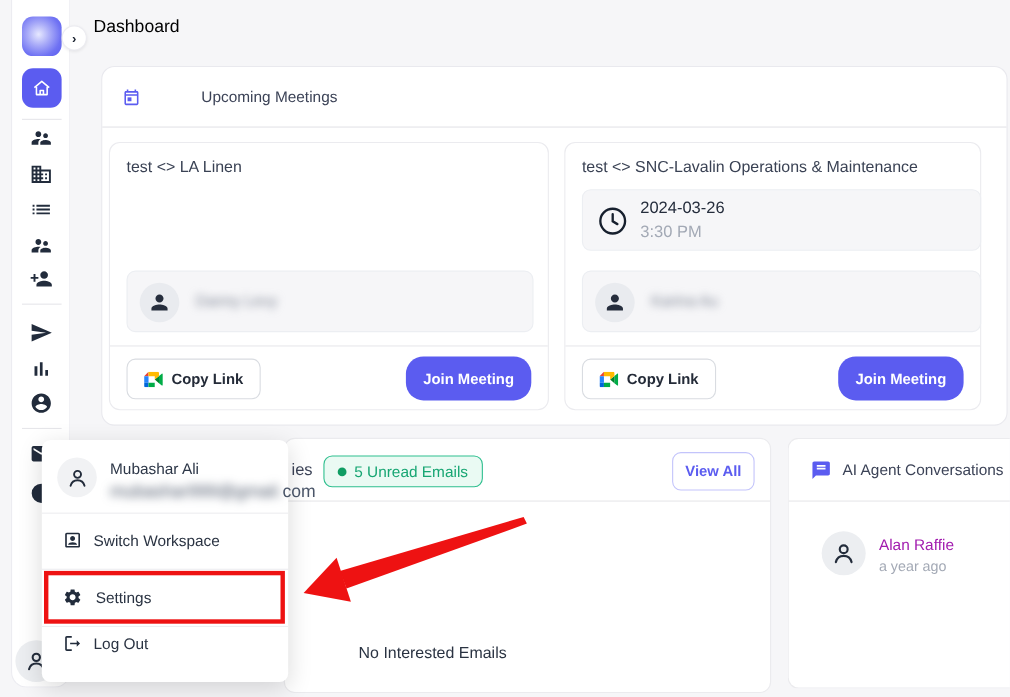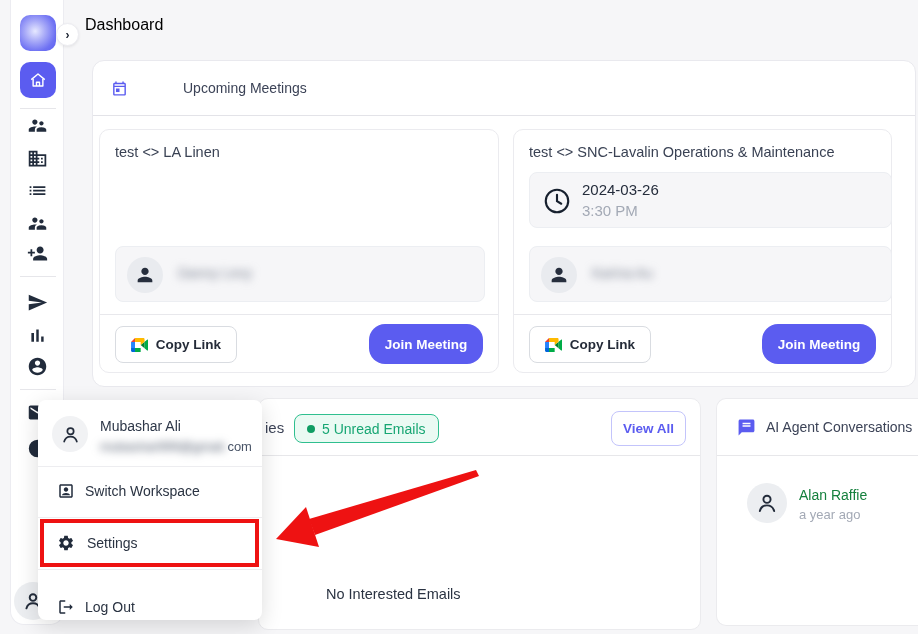--- a/index.html
+++ b/index.html
@@ -136,46 +136,46 @@
   }
   #ai-header {
     position: absolute; left: 0; top: 0; width: 100%; height: 57px;
     border-bottom: 1px solid #e7e7ea; display: flex; align-items: center; padding-left: 20px; gap: 10px;
   }
   #ai-header svg { width: 19px; height: 19px; }
   #ai-item-avatar {
     position: absolute; left: 30px; top: 84px; width: 40px; height: 40px; border-radius: 50%;
     background: #eceef1; display: flex; align-items: center; justify-content: center; cursor: pointer;
   }
-  #ai-item-name { position: absolute; left: 82px; top: 88px;  font-size: 14px; color: #15803d; }
+  #ai-item-name { position: absolute; left: 82px; top: 88px;  font-size: 14px; color: #a21caf; }
   #ai-item-time { position: absolute; left: 82px; top: 108px; font-size: 13px; color: #a3a9b5; }
 
   
   #user-menu {
     left: 38px; top: 400px; width: 224px; height: 220px;
     background: #fff; border-radius: 8px; box-shadow: 0 6px 22px rgba(0,0,0,.14);
     z-index: 50;
   }
   #menu-avatar {
     position: absolute; left: 14px; top: 16px; width: 36px; height: 36px; border-radius: 50%;
     background: #f1f2f4; display: flex; align-items: center; justify-content: center;
   }
   #menu-name  { position: absolute; left: 62px; top: 18px; font-size: 14px; color: #2d3748; }
-  #menu-email { position: absolute; left: 62px; top: 39px; font-size: 13px; color: #4a5568; white-space: nowrap; }
+  #menu-email { position: absolute; left: 62px; top: 39px; font-size: 16px; color: #4a5568; white-space: nowrap; }
   #menu-email .blurred { filter: blur(4.5px); user-select: none; }
   .menu-div { position: absolute; left: 0; width: 100%; height: 1px; background: #ededf0; }
   .menu-row {
     position: absolute; left: 0; width: 100%; height: 50px;
     display: flex; align-items: center; padding-left: 19px; gap: 10px; cursor: pointer;
     font-size: 14px; color: #2a3342; background: transparent;
   }
   .menu-row svg { width: 18px; height: 18px; fill: #222c3c; flex: 0 0 auto; }
   #row-switch   { top: 66px; }
   #row-settings { top: 118px; gap: 12px; }
-  #row-logout   { top: 182px; text-align: center; }
+  #row-logout   { top: 160px; text-align: center; }
 
   
   #settings-red-box {
     left: 40px; top: 519px; width: 219px; height: 48px;
     border: 4px solid #ee1212; z-index: 55; pointer-events: none;
   }
   #red-arrow { left: 0; top: 0; width: 918px; height: 634px; z-index: 60; pointer-events: none; }
 </style>
 </head>
 <body>

